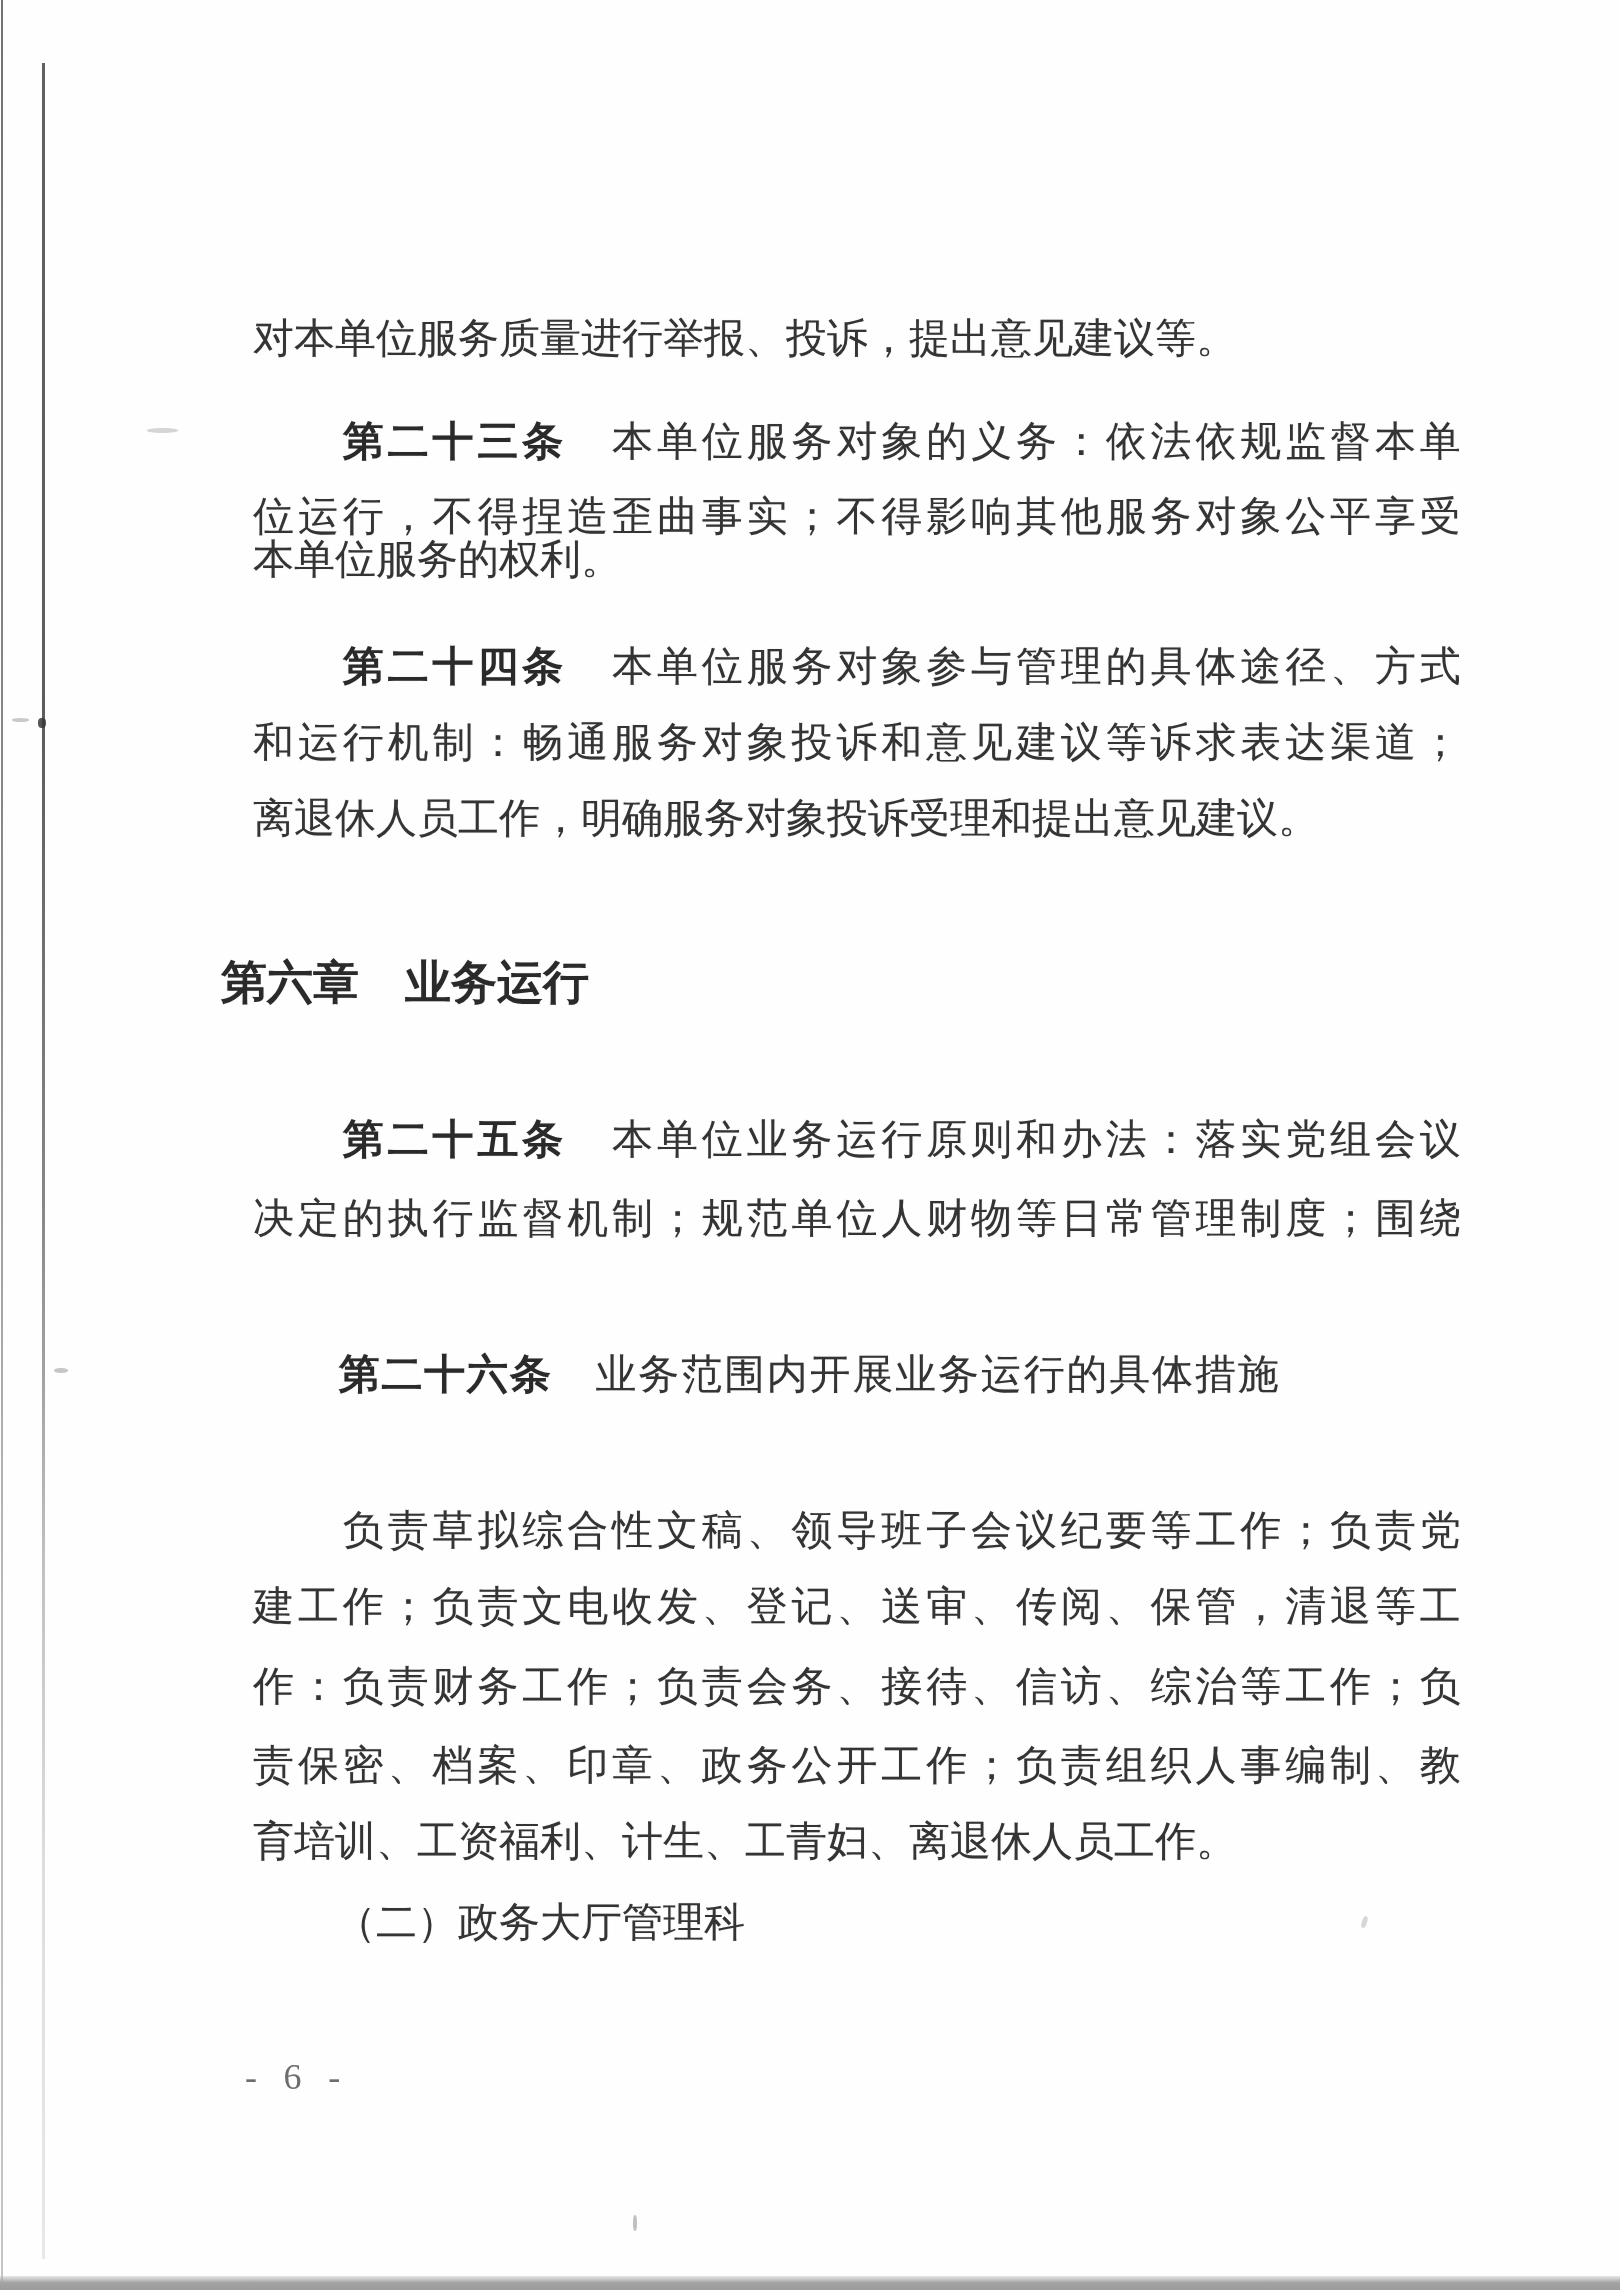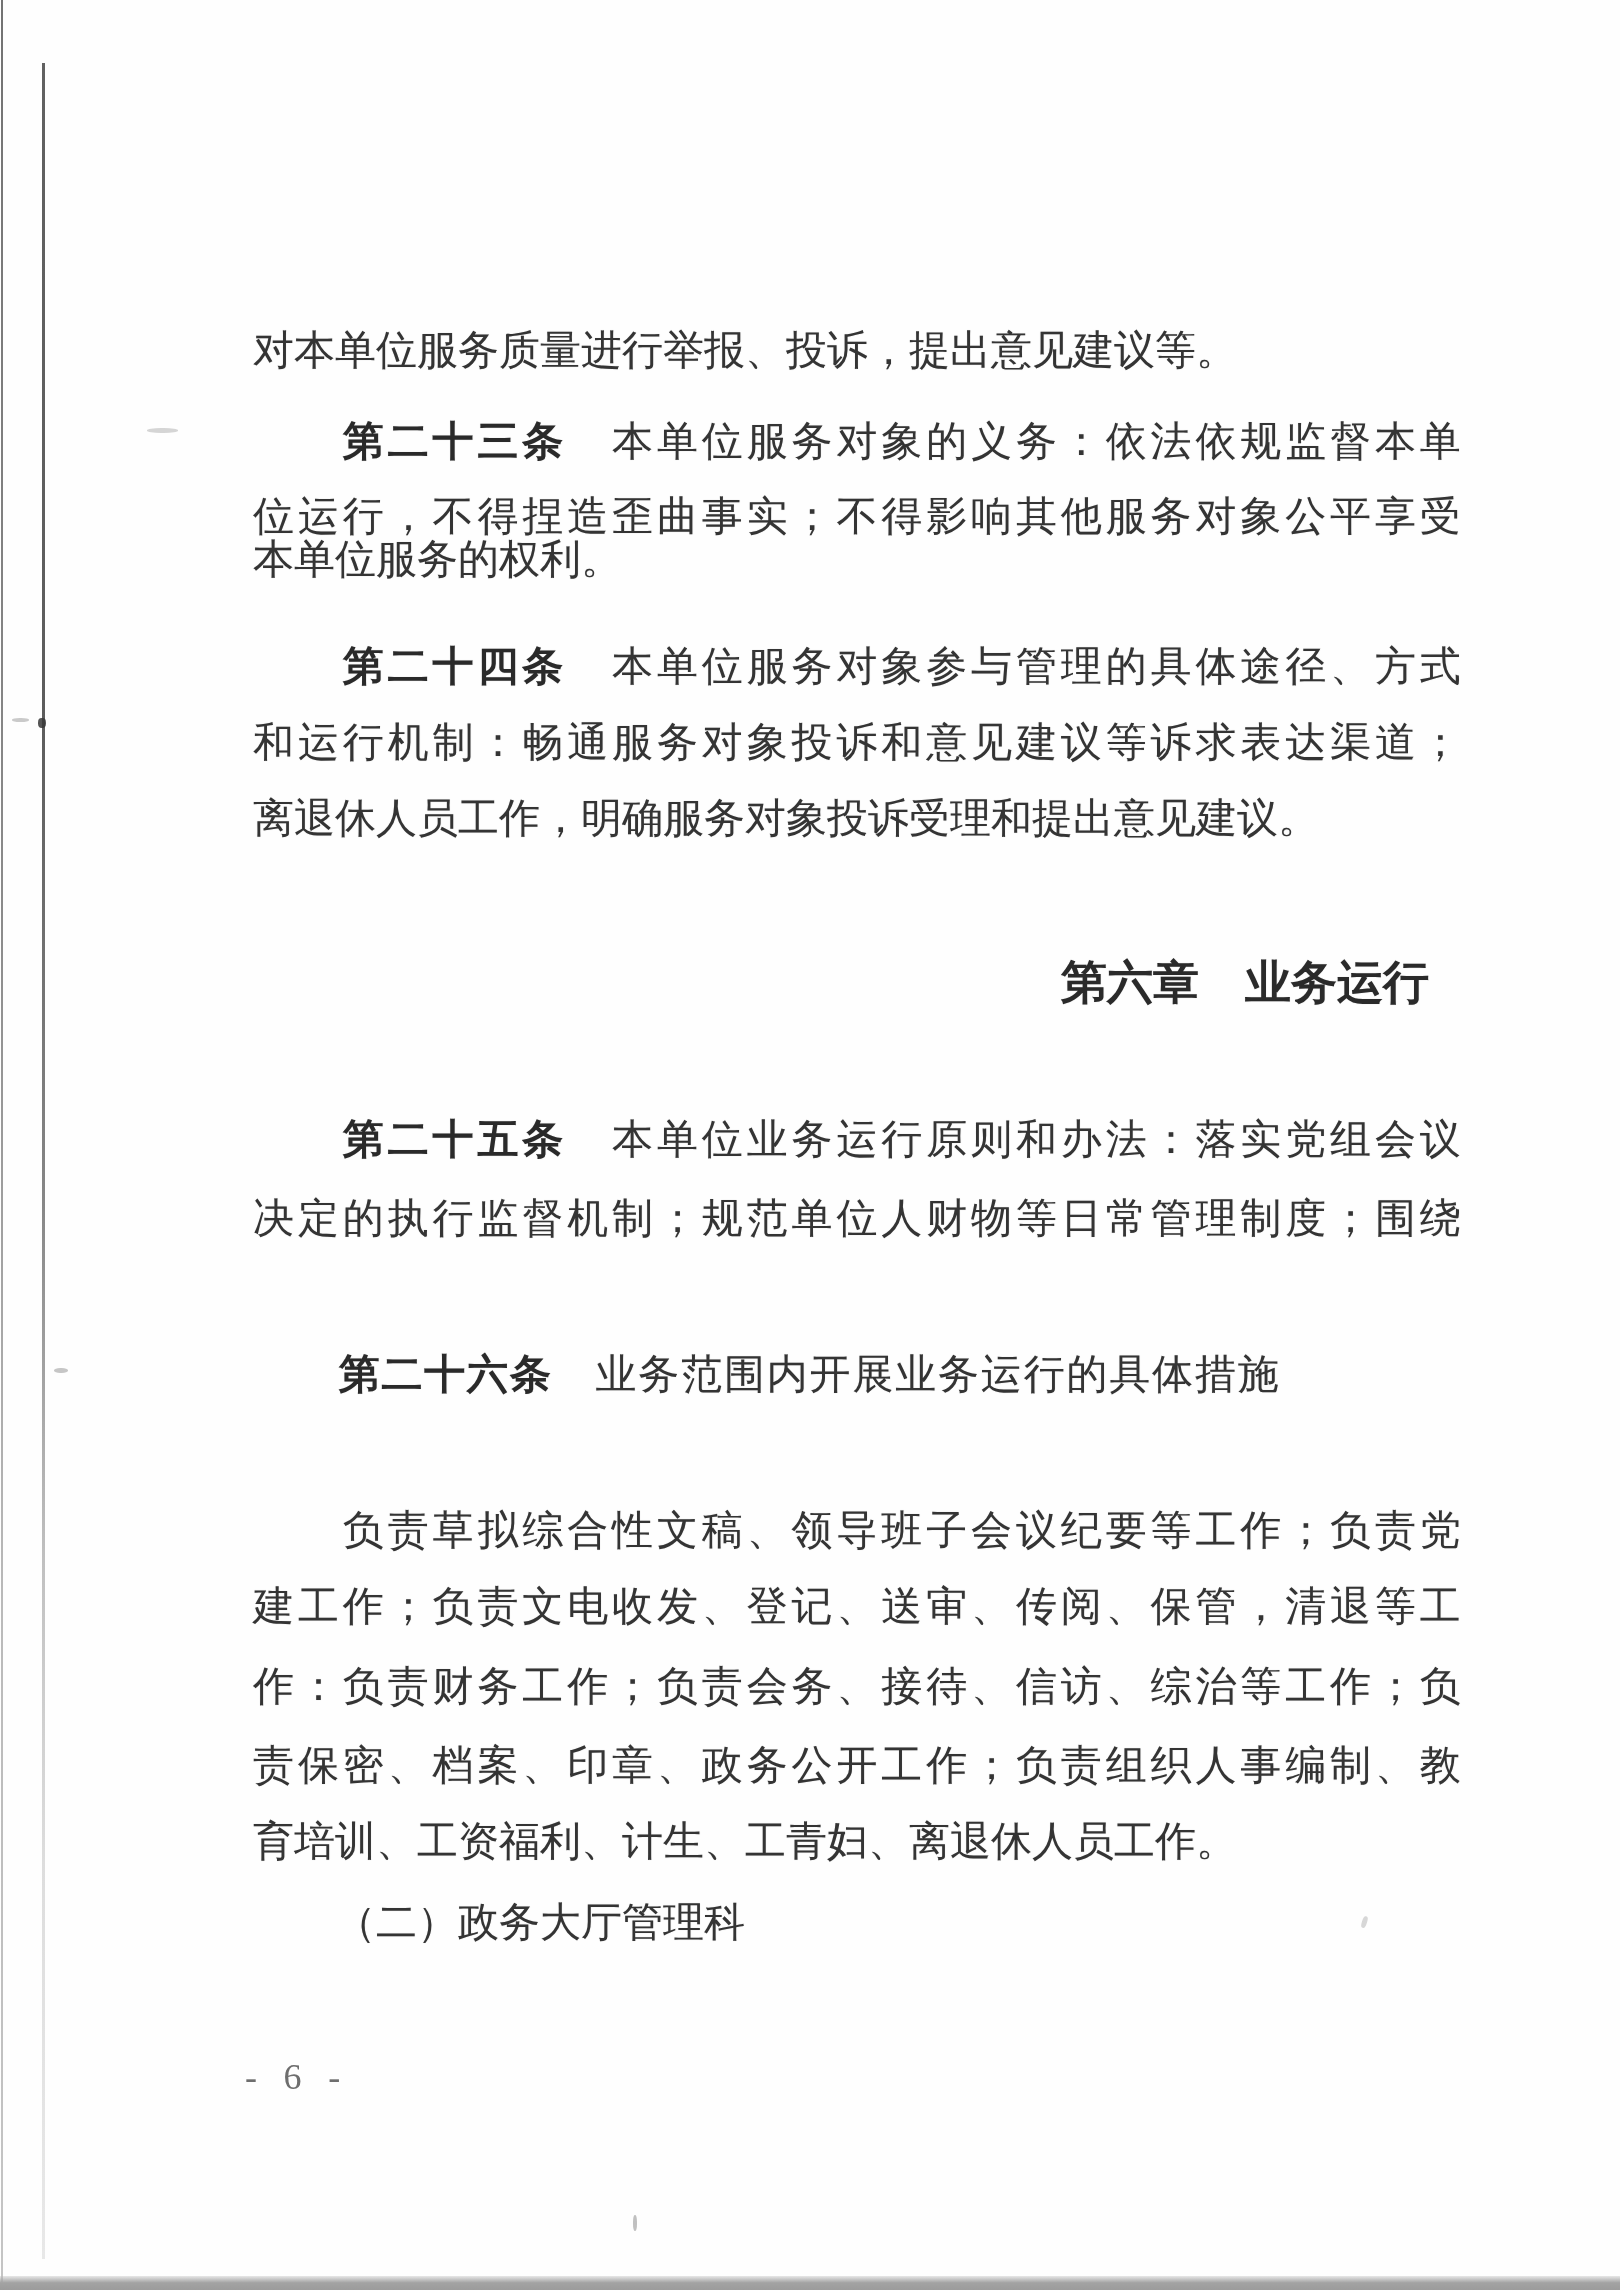--- a/index.html
+++ b/index.html
@@ -32,21 +32,21 @@
   .line.just span{display:block;}
   .line .b{
     font-weight:700;
     font-family:"Liberation Sans","DejaVu Sans",sans-serif;
     color:#2a2a2a;
   }
   .line.heading{
     font-size:46px;
     height:61px;
     line-height:61px;
-    text-align:right;
+    text-align:left;
     transform:translateX(-32px);
   }
   
   .page-number{
     position:absolute;
     left:245px;top:2056px;
     font-size:36px;
     letter-spacing:8.8px;
     color:#6e6e6e;
     font-family:"Liberation Serif","DejaVu Serif",serif;
@@ -86,21 +86,21 @@
   <div class="scan-line-vert"></div>
   <div class="bottom-band"></div>
   <div class="speck speck-dot"></div>
   <div class="speck speck-dash-a"></div>
   <div class="speck speck-dash-b"></div>
   <div class="speck speck-dash-c"></div>
   <div class="speck speck-vline"></div>
   <div class="speck speck-tick"></div>
 
   <div class="text-layer">
-      <div class="line" style="top: 323px;"><span>对本单位服务质量进行举报、投诉，提出意见建议等。</span></div>
+      <div class="line" style="top: 311px;"><span>对本单位服务质量进行举报、投诉，提出意见建议等。</span></div>
       <div class="line just" style="top: 414px; width: 1208px;"><span>　</span><span>　</span><span class="b">第</span><span class="b">二</span><span class="b">十</span><span class="b">三</span><span class="b">条</span><span>　</span><span>本</span><span>单</span><span>位</span><span>服</span><span>务</span><span>对</span><span>象</span><span>的</span><span>义</span><span>务</span><span>：</span><span>依</span><span>法</span><span>依</span><span>规</span><span>监</span><span>督</span><span>本</span><span>单</span></div>
       <div class="line just" style="top: 489px; width: 1208px;"><span>位</span><span>运</span><span>行</span><span>，</span><span>不</span><span>得</span><span>捏</span><span>造</span><span>歪</span><span>曲</span><span>事</span><span>实</span><span>；</span><span>不</span><span>得</span><span>影</span><span>响</span><span>其</span><span>他</span><span>服</span><span>务</span><span>对</span><span>象</span><span>公</span><span>平</span><span>享</span><span>受</span></div>
       <div class="line" style="top: 532px;"><span>本单位服务的权利。</span></div>
       <div class="line just" style="top: 639px; width: 1208px;"><span>　</span><span>　</span><span class="b">第</span><span class="b">二</span><span class="b">十</span><span class="b">四</span><span class="b">条</span><span>　</span><span>本</span><span>单</span><span>位</span><span>服</span><span>务</span><span>对</span><span>象</span><span>参</span><span>与</span><span>管</span><span>理</span><span>的</span><span>具</span><span>体</span><span>途</span><span>径</span><span>、</span><span>方</span><span>式</span></div>
       <div class="line just" style="top: 715px; width: 1208px;"><span>和</span><span>运</span><span>行</span><span>机</span><span>制</span><span>：</span><span>畅</span><span>通</span><span>服</span><span>务</span><span>对</span><span>象</span><span>投</span><span>诉</span><span>和</span><span>意</span><span>见</span><span>建</span><span>议</span><span>等</span><span>诉</span><span>求</span><span>表</span><span>达</span><span>渠</span><span>道</span><span>；</span></div>
       <div class="line" style="top: 791px;"><span>离退休人员工作，明确服务对象投诉受理和提出意见建议。</span></div>
       <div class="line heading" style="top: 952px; width: 1208px;"><span class="b">第六章　业务运行</span></div>
       <div class="line just" style="top: 1112px; width: 1208px;"><span>　</span><span>　</span><span class="b">第</span><span class="b">二</span><span class="b">十</span><span class="b">五</span><span class="b">条</span><span>　</span><span>本</span><span>单</span><span>位</span><span>业</span><span>务</span><span>运</span><span>行</span><span>原</span><span>则</span><span>和</span><span>办</span><span>法</span><span>：</span><span>落</span><span>实</span><span>党</span><span>组</span><span>会</span><span>议</span></div>
       <div class="line just" style="top: 1191px; width: 1208px;"><span>决</span><span>定</span><span>的</span><span>执</span><span>行</span><span>监</span><span>督</span><span>机</span><span>制</span><span>；</span><span>规</span><span>范</span><span>单</span><span>位</span><span>人</span><span>财</span><span>物</span><span>等</span><span>日</span><span>常</span><span>管</span><span>理</span><span>制</span><span>度</span><span>；</span><span>围</span><span>绕</span></div>
       <div class="line just" style="top: 1347px; width: 1026px;"><span>　</span><span>　</span><span class="b">第</span><span class="b">二</span><span class="b">十</span><span class="b">六</span><span class="b">条</span><span>　</span><span>业</span><span>务</span><span>范</span><span>围</span><span>内</span><span>开</span><span>展</span><span>业</span><span>务</span><span>运</span><span>行</span><span>的</span><span>具</span><span>体</span><span>措</span><span>施</span></div>

